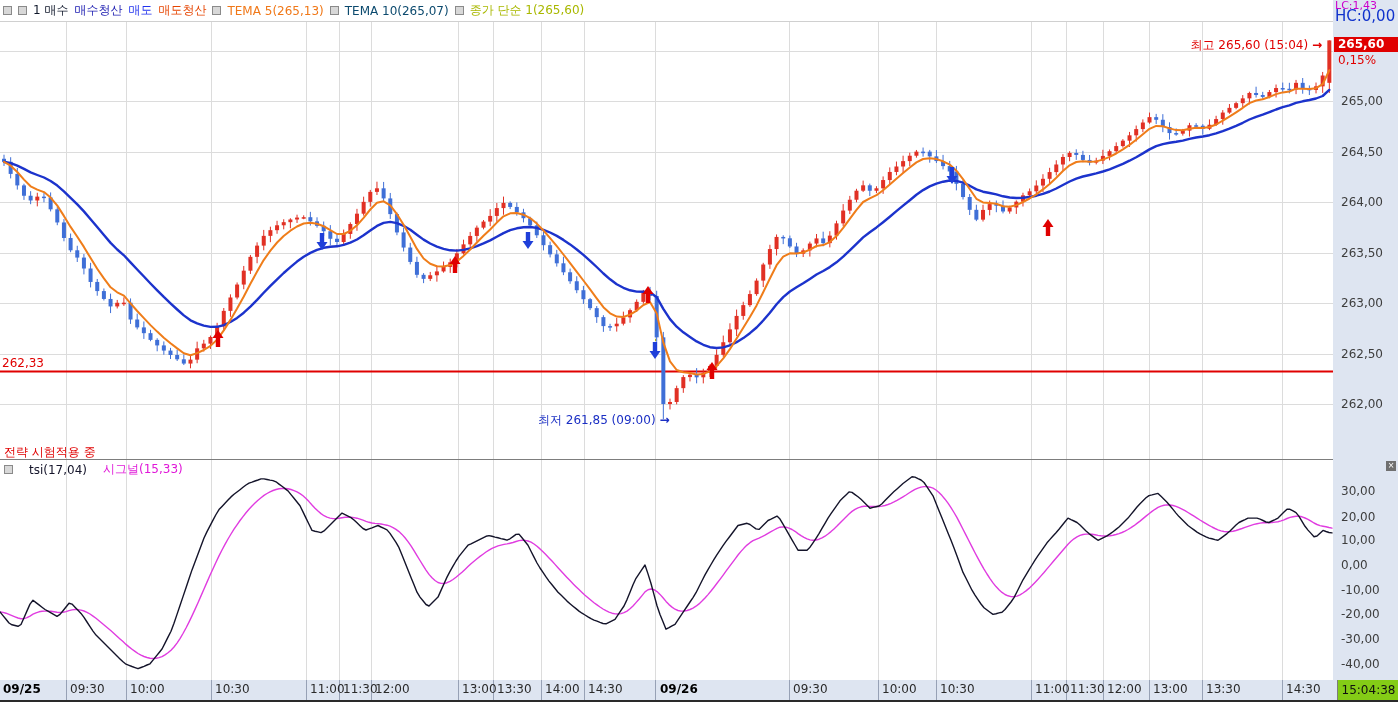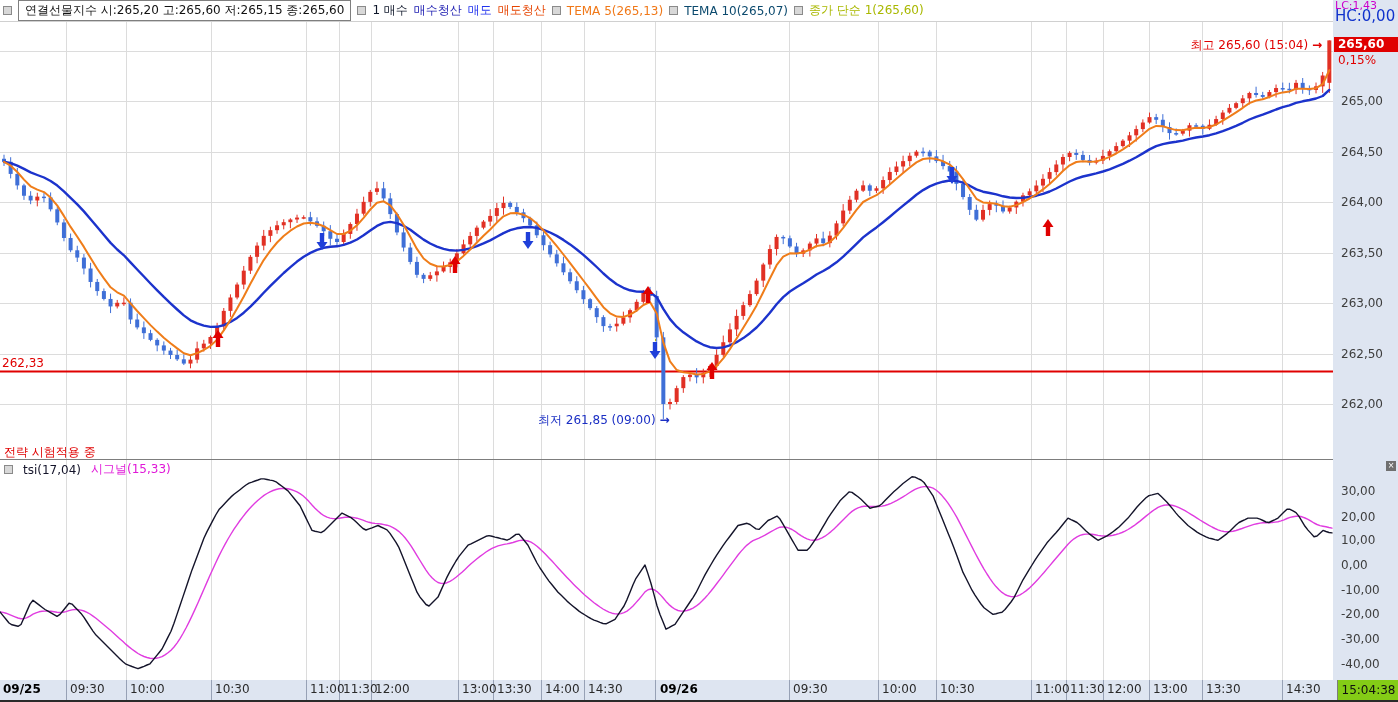--- a/index.html
+++ b/index.html
@@ -23,21 +23,21 @@
              border-left:1px solid #7d7d7d;text-align:center;line-height:20px;color:#101010;z-index:4;}
   .price-box{position:absolute;left:1334px;top:37px;width:62px;height:15px;background:#e00000;
              color:#fff;font-weight:bold;line-height:15px;padding-left:4px;z-index:4;}
   .chg{position:absolute;left:1338px;top:53px;color:#e00000;z-index:4;}
   .lc{position:absolute;left:1335px;top:1px;color:#cc00cc;font-size:11px;line-height:10px;z-index:4;}
   .hc{position:absolute;left:1335px;top:11px;color:#1133cc;font-size:15px;line-height:10px;z-index:4;}
   .anno-high{position:absolute;right:76px;top:37px;color:#e00000;z-index:4;}
   .anno-low{position:absolute;left:538px;top:412px;color:#1b2fc4;z-index:4;}
   .hline-label{position:absolute;left:2px;top:356px;color:#e00000;z-index:4;}
   .strategy{position:absolute;left:4px;top:444px;color:#e00000;z-index:4;}
-  .tsi-legend{position:absolute;left:4px;top:461px;display:flex;align-items:center;gap:10px;z-index:4;}
+  .tsi-legend{position:absolute;left:4px;top:461px;display:flex;align-items:center;gap:16px;z-index:4;}
   .tsi-name{color:#14142a;}
   .sig-name{color:#e018d8;}
   .collapse-btn{position:absolute;left:1386px;top:461px;width:10px;height:10px;background:#6f6f6f;
                 color:#fff;font-size:8px;line-height:10px;text-align:center;z-index:4;cursor:pointer;}
   .arrow-glyph{font-weight:bold;}
 </style>
 </head>
 <body>
 
 <div id="app">
@@ -572,21 +572,20 @@
       <line x1="1333" y1="589.7" x2="1339" y2="589.7" stroke="#555" stroke-width="1"></line>
       <line x1="1333" y1="614.4" x2="1339" y2="614.4" stroke="#555" stroke-width="1"></line>
       <line x1="1333" y1="639.1" x2="1339" y2="639.1" stroke="#555" stroke-width="1"></line>
       <line x1="1333" y1="663.8" x2="1339" y2="663.8" stroke="#555" stroke-width="1"></line>
     </svg>
 
   <div class="axis-strip"></div>
 
   <div class="header">
     <span class="bullet"></span>
-    <span class="title-box">연결선물지수 시:265,20 고:265,60 저:265,15 종:265,60</span>
     <span class="bullet"></span>
     <span class="leg" style="color: #0f172a;">1 매수</span>
     <span class="leg" style="color: rgb(26, 26, 176);">매수청산</span>
     <span class="leg" style="color: rgb(34, 51, 238);">매도</span>
     <span class="leg" style="color: rgb(230, 68, 0);">매도청산</span>
     <span class="bullet"></span>
     <span class="leg" style="color: rgb(240, 120, 24);">TEMA 5(265,13)</span>
     <span class="bullet"></span>
     <span class="leg" style="color: #0c4a6e;">TEMA 10(265,07)</span>
     <span class="bullet"></span>

